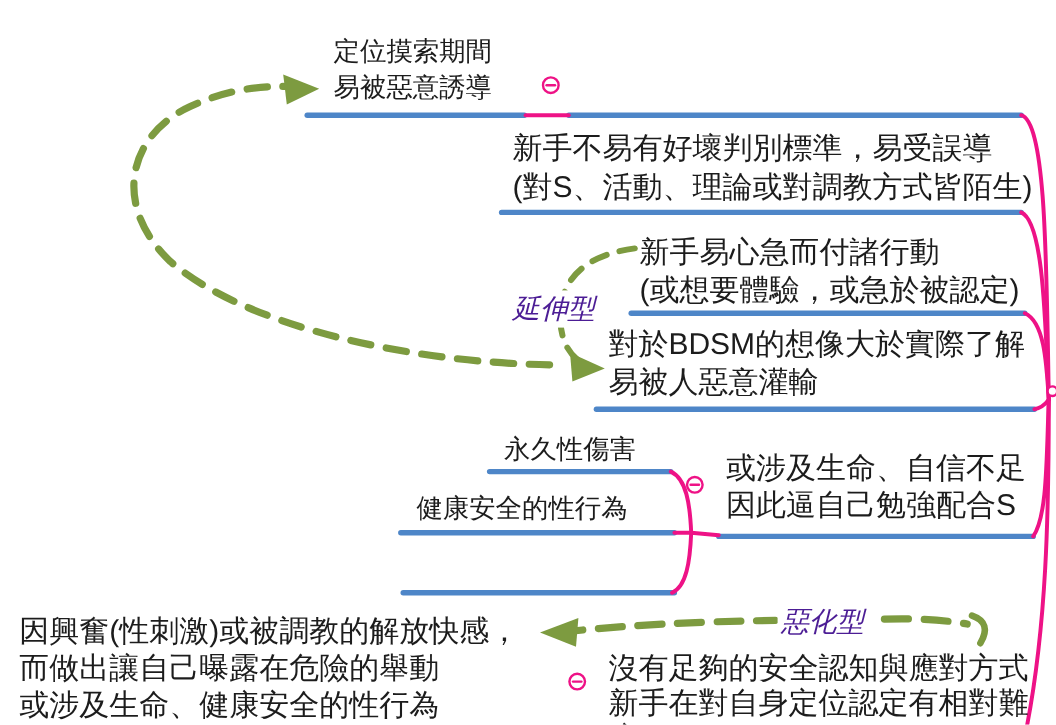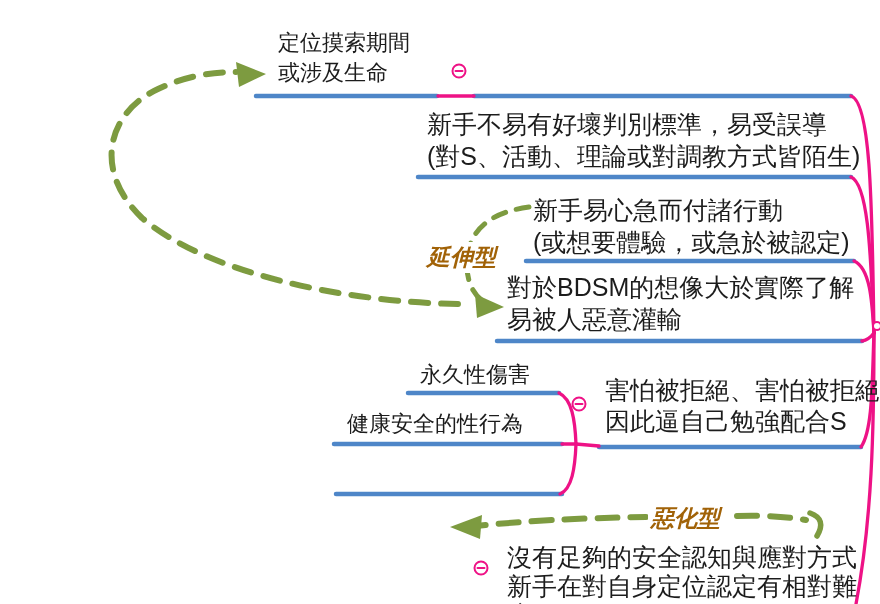--- a/index.html
+++ b/index.html
@@ -17,22 +17,22 @@
     white-space:pre-line;
     color:#1c1c1c;
     z-index:2;
   }
   .t25{font-size:25px;line-height:32px;}
   .t22{font-size:22px;line-height:30px;}
   .rel-label{
     position:absolute;
     font-size:23px;
     font-style:italic;
-    font-weight:bold;
-    color:#a16207;
+    font-weight:normal;
+    color:#4c1d95;
     z-index:3;
     background:#ffffff;
     padding:0 3px;
   }
   
   .u-line{stroke:#4e86c8;stroke-width:4.5;stroke-linecap:round;fill:none;}
   .p-line{stroke:#ee1286;stroke-width:3.3;stroke-linecap:round;fill:none;}
   .g-dash{stroke:#7d9b40;stroke-linecap:round;fill:none;}
   .g-fill{fill:#7d9b40;stroke:none;}
   .collapse-circ{stroke:#ee1286;stroke-width:2;fill:#ffffff;}
@@ -88,30 +88,33 @@
     <path class="g-dash" stroke-width="5" stroke-dasharray="13 11" d="M529,207 C492,212 473,228 468,252 C464,278 472,295 486,303"></path>
     <polygon class="g-fill" points="504,307 475,294 477,318"></polygon>
 
     <path class="g-dash" stroke-width="6" stroke-dasharray="20 13" d="M466,527 C520,521 580,518 646,517"></path>
     <path class="g-dash" stroke-width="6" stroke-dasharray="20 13" d="M737,516 C765,515 790,517 806,520"></path>
     <polygon class="g-fill" points="450,527 482,515 480,539"></polygon>
     <path class="g-dash" stroke-width="5.5" d="M810,513 Q827,519 817,536"></path>
   </svg>
 
   <div class="topic t22" style="left:278px;top:28px;">定位摸索期間
-或涉及生命</div>
+易被惡意誘導</div>
   <div class="topic t25" style="left:427px;top:108px;">新手不易有好壞判別標準，易受誤導
 (對S、活動、理論或對調教方式皆陌生)</div>
   <div class="topic t25" style="left:533px;top:194px;">新手易心急而付諸行動
 (或想要體驗，或急於被認定)</div>
   <div class="topic t25" style="left:507px;top:271px;">對於BDSM的想像大於實際了解
 易被人惡意灌輸</div>
   <div class="topic t22" style="left:420px;top:360px;">永久性傷害</div>
   <div class="topic t22" style="left:347px;top:409px;">健康安全的性行為</div>
-  <div class="topic t25" style="left:605px;top:375px;line-height:31px;">害怕被拒絕、害怕被拒絕
+  <div class="topic t25" style="left:605px;top:375px;line-height:31px;">或涉及生命、自信不足
 因此逼自己勉強配合S</div>
   <div class="topic t25" style="left:507px;top:543px;line-height:29px;">沒有足夠的安全認知與應對方式
 新手在對自身定位認定有相對難度</div>
+  <div class="topic t25" style="left:16px;top:511px;line-height:31px;">因興奮(性刺激)或被調教的解放快感，
+而做出讓自己曝露在危險的舉動
+或涉及生命、健康安全的性行為</div>
 
   <div class="rel-label" style="left:424px;top:242px;">延伸型</div>
   <div class="rel-label" style="left:648px;top:503px;">惡化型</div>
 
 </div>
 
 </body></html>

